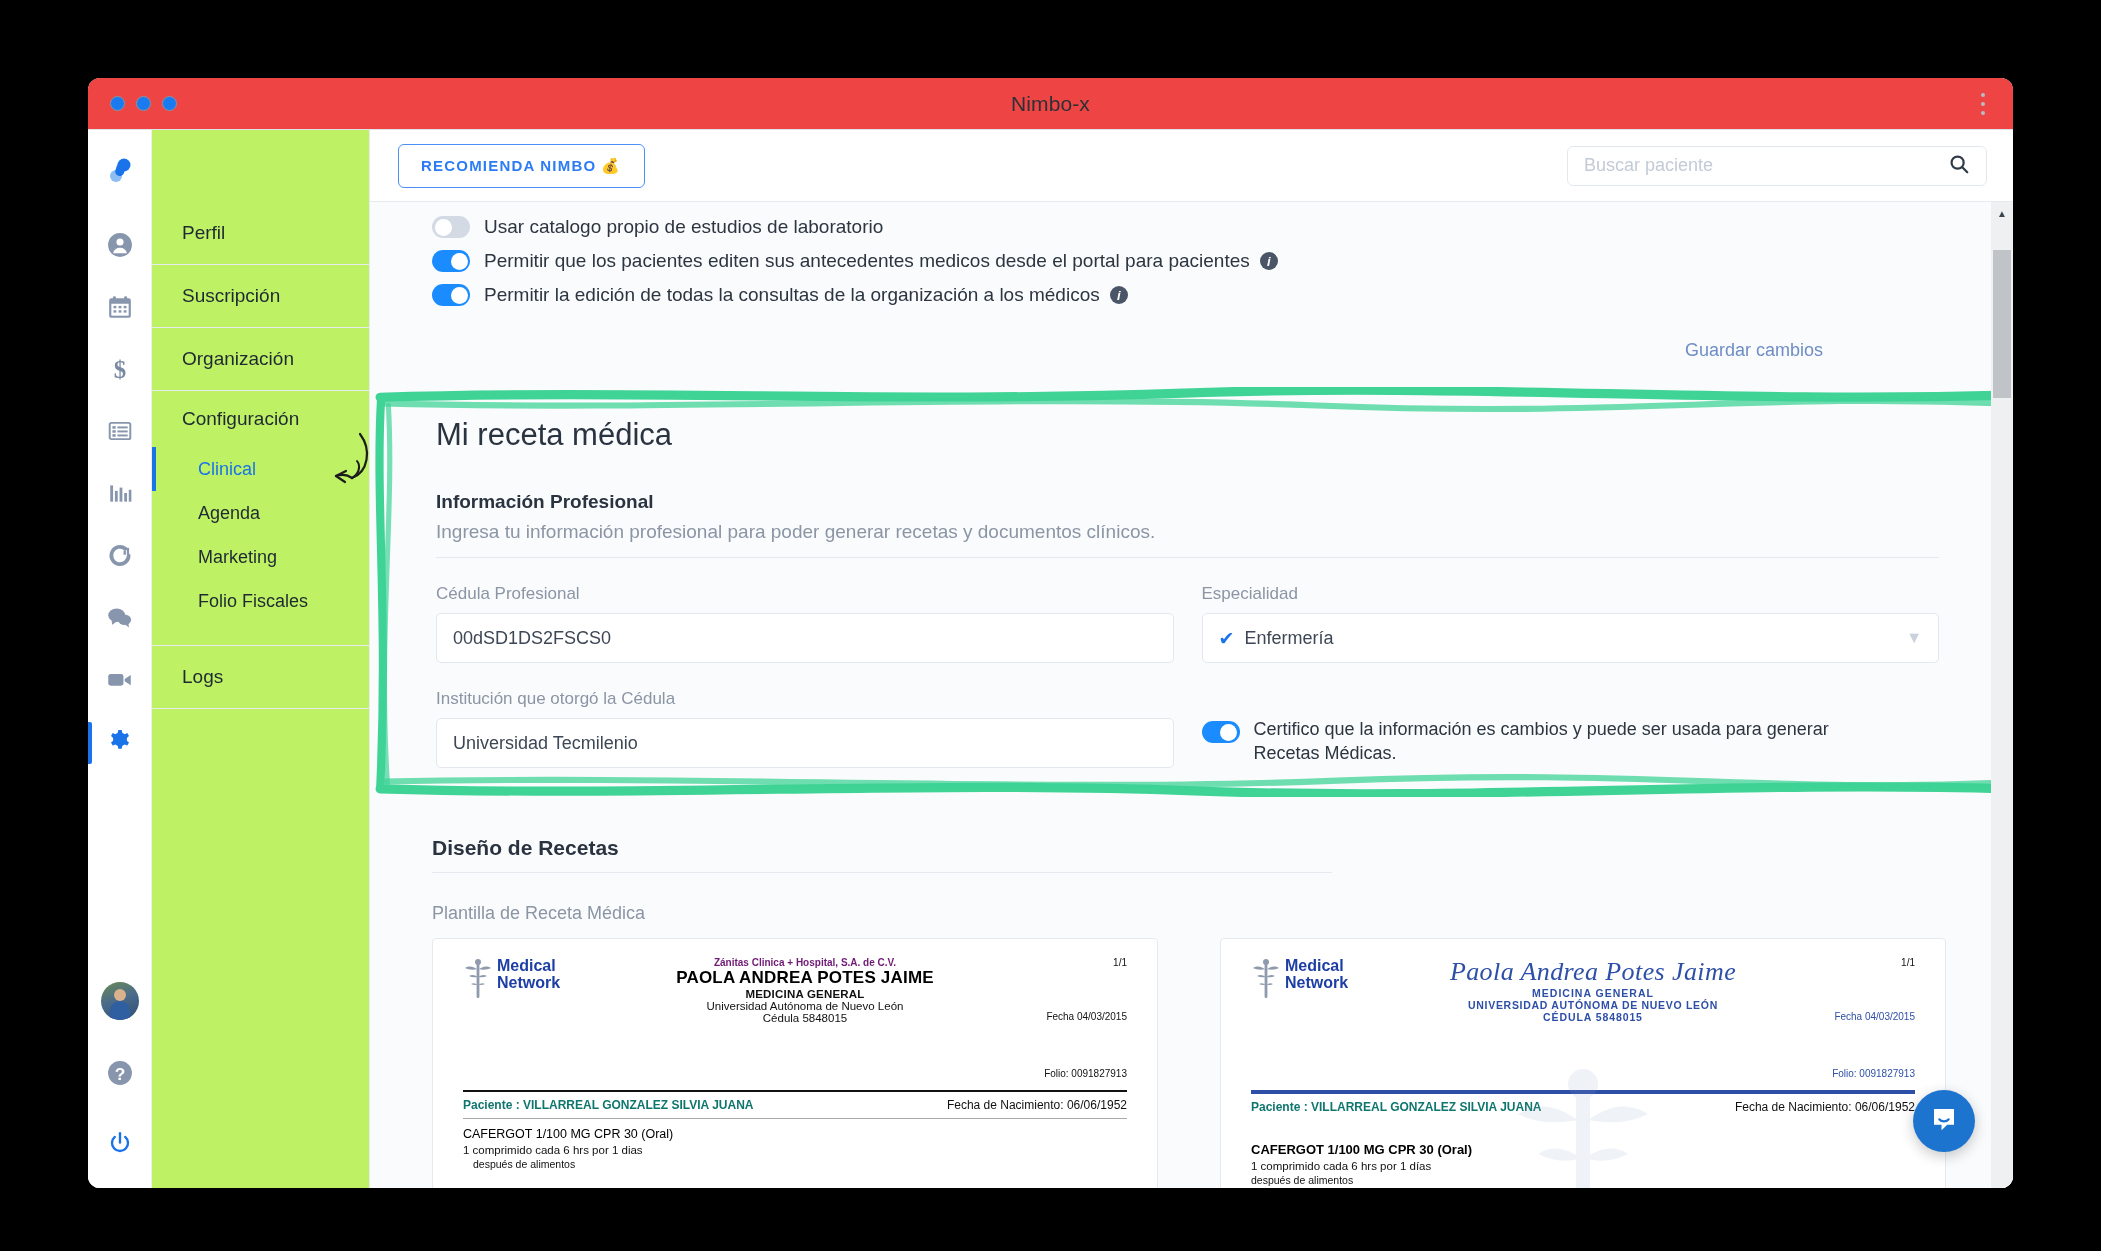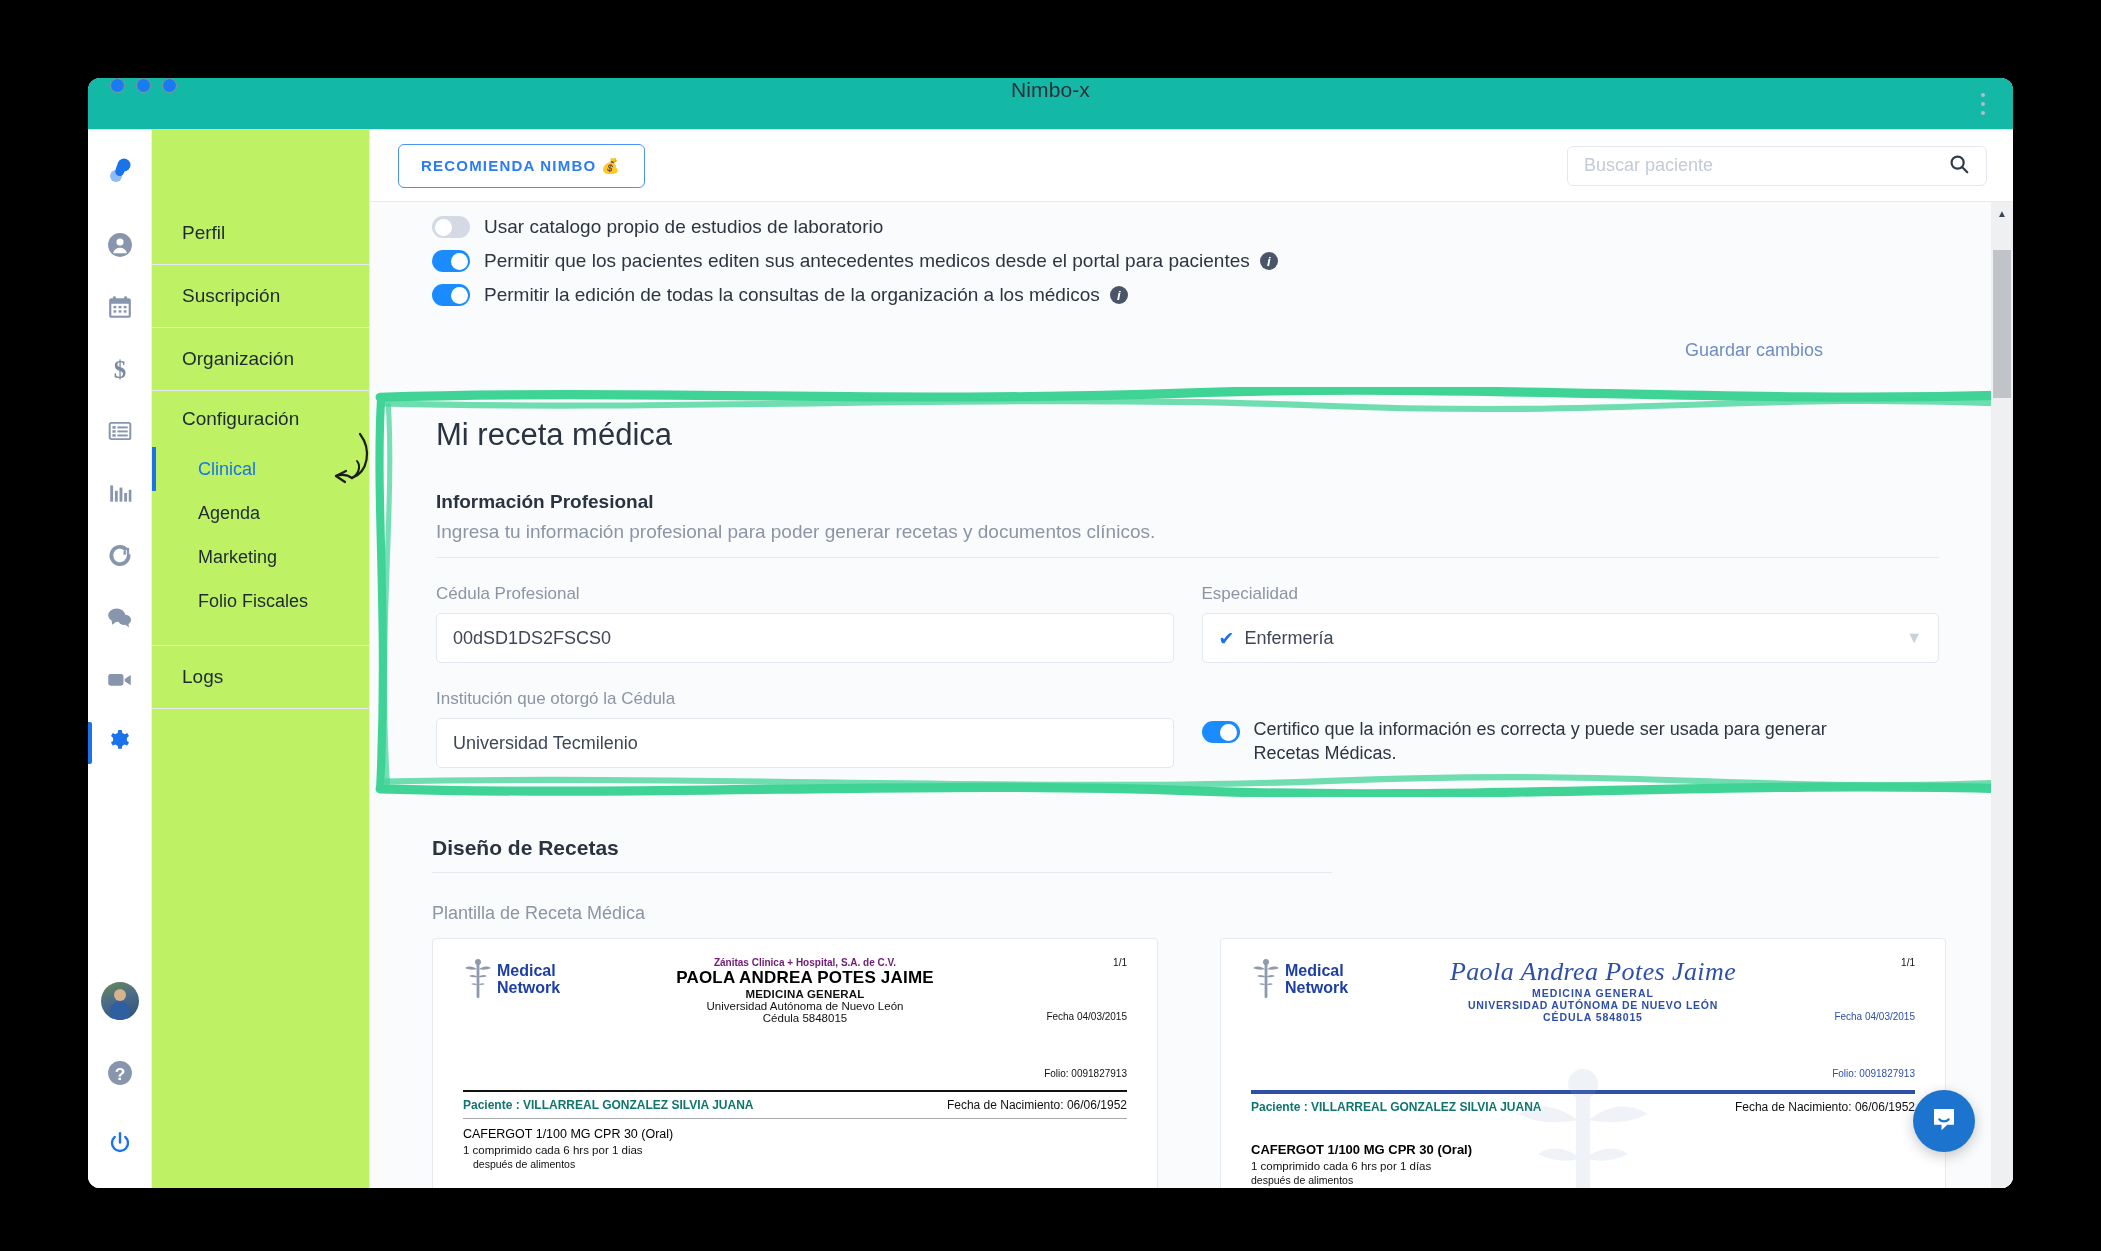--- a/index.html
+++ b/index.html
@@ -15,23 +15,23 @@
   .window {
     position: absolute; left: 88px; top: 78px;
     width: 1925px; height: 1110px;
     background: #ffffff;
     border-radius: 12px;
     overflow: hidden;
     box-shadow: 0 24px 60px rgba(0,0,0,0.55);
   }
   .titlebar {
     position: relative; height: 52px;
-    background: #14b8a6;
+    background: #ef4444;
     border-bottom: 1px solid #dfe3e8;
-    display: flex; align-items: flex-start;
+    display: flex; align-items: center;
   }
   .dots { display: flex; gap: 11px; margin-left: 22px; }
   .dot { width: 15px; height: 15px; border-radius: 50%; background: #1a7bf0; border:1.5px solid #8a93a0;}
   .win-title {
     position: absolute; left: 0; right: 0; text-align: center;
     font-size: 21px; color: #2c3138; letter-spacing: .1px;
   }
   .title-grip {
     position: absolute; right: 28px; top: 50%; transform: translateY(-50%);
     width: 4px; height: 22px; display:flex; flex-direction:column; justify-content:space-between;
@@ -166,21 +166,21 @@
   .design { padding: 34px 62px 30px 62px; }
   .design-head { font-size:21px; font-weight:700; color:#2a3340; padding-bottom: 12px; border-bottom:1px solid #e6eaf0; width: 900px;}
   .design-sub { font-size:18px; color:#8b95a4; margin: 30px 0 14px 0; }
   .previews { display:flex; gap: 62px; }
   .preview {
     width: 726px; background:#fff; border:1px solid #e6eaf0; border-radius:4px;
     padding: 18px 30px; position: relative; overflow:hidden; height: 270px;
   }
 
   .rx-head { display:flex; align-items:flex-start; }
-  .rx-logo { display:flex; align-items:center; width: 160px; flex:0 0 160px; }
+  .rx-logo { display:flex; align-items:flex-start; width: 160px; flex:0 0 160px; }
   .caduceus { width: 30px; height: 44px; position:relative; margin-right:4px;}
   .rx-logo-txt { font-size:16px; font-weight:bold; color:#1d3fa5; line-height:1.08; }
   .rx-center { flex:1; text-align:center; }
   .rx-org { font-size:10px; color:#701a75;font-weight:bold; }
   .rx-doc { font-size:17px; font-weight:bold; color:#000; letter-spacing:.2px; }
   .rx-doc-script { font-size:26px; color:#2e4fa8; font-family:"Liberation Serif", serif; font-style:italic; letter-spacing:.4px;}
   .rx-spec { font-size:11.5px; color:#111; font-weight:bold; letter-spacing:.2px;}
   .rx-spec2 { font-size:10.5px; color:#2e4fa8; font-weight:bold; letter-spacing:1px;}
   .rx-uni { font-size:11.5px; color:#111; }
   .rx-uni2 { font-size:10.5px; color:#2e4fa8; font-weight:bold; letter-spacing:.7px; }
@@ -507,21 +507,21 @@
                   <div class="fld-label">Institución que otorgó la Cédula</div>
                   <div class="fld">
                     <span>Universidad Tecmilenio</span>
                   </div>
                 </div>
                 <div class="col">
                   <div class="certify-row">
                     <span class="tg on">
                         <span class="knob"></span>
                       </span>
-                    <span class="certify-txt">Certifico que la información es correcta y puede ser usada para generar Recetas Médicas.</span>
+                    <span class="certify-txt">Certifico que la información es cambios y puede ser usada para generar Recetas Médicas.</span>
                   </div>
                 </div>
               </div>
             </div>
           </div>
 
           <div class="design">
             <div class="design-head">Diseño de Recetas</div>
             <div class="design-sub">Plantilla de Receta Médica</div>
 

